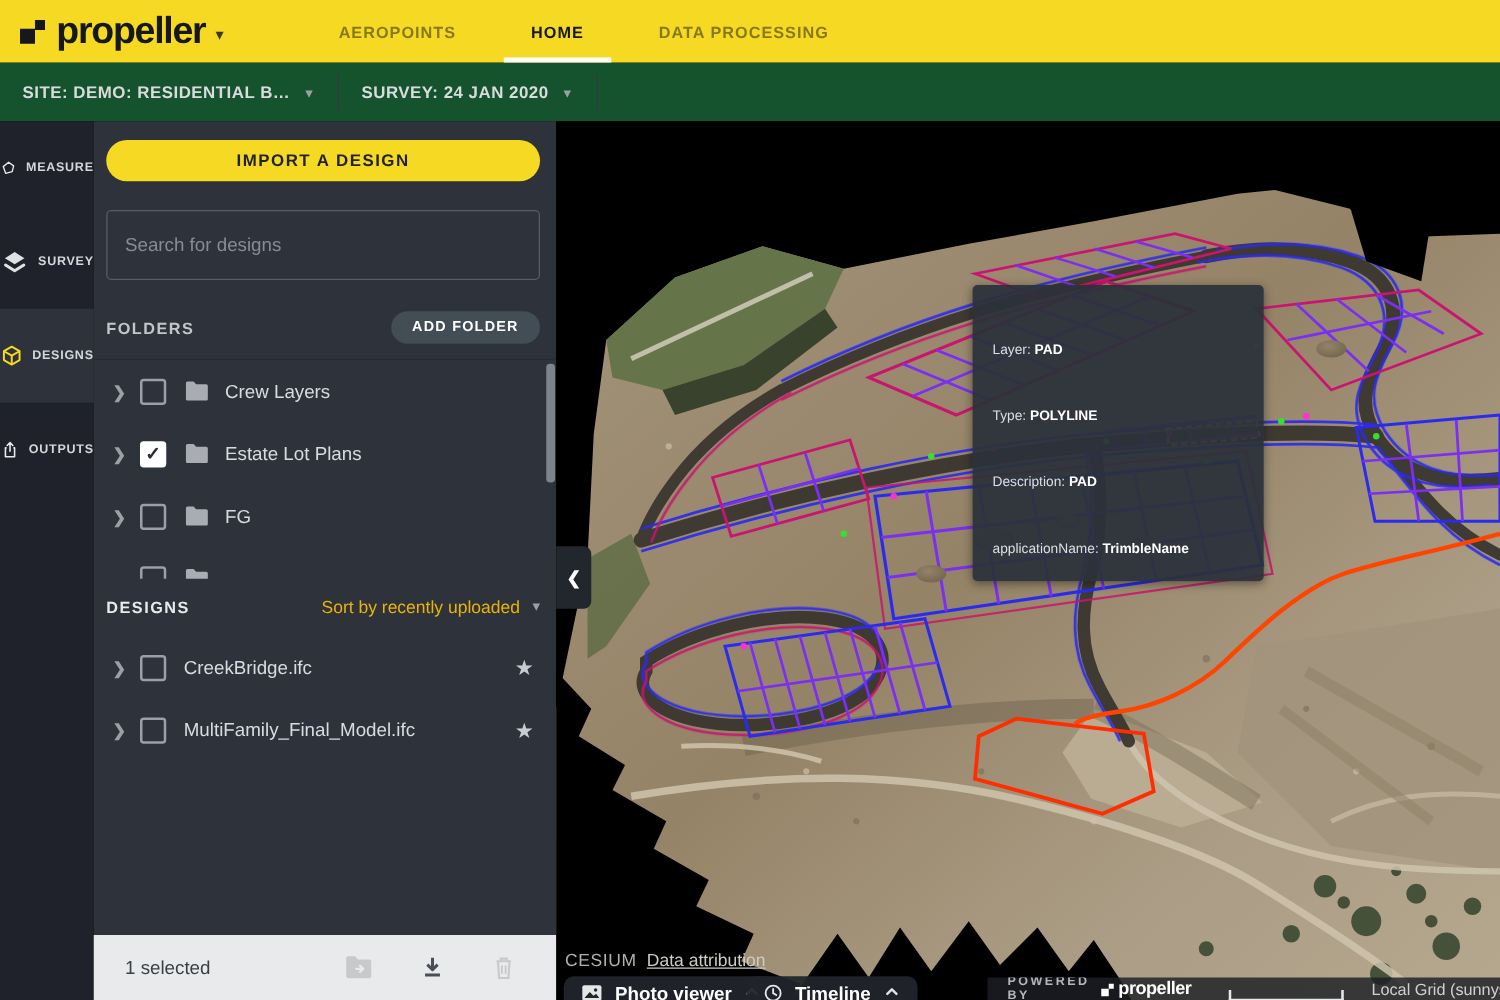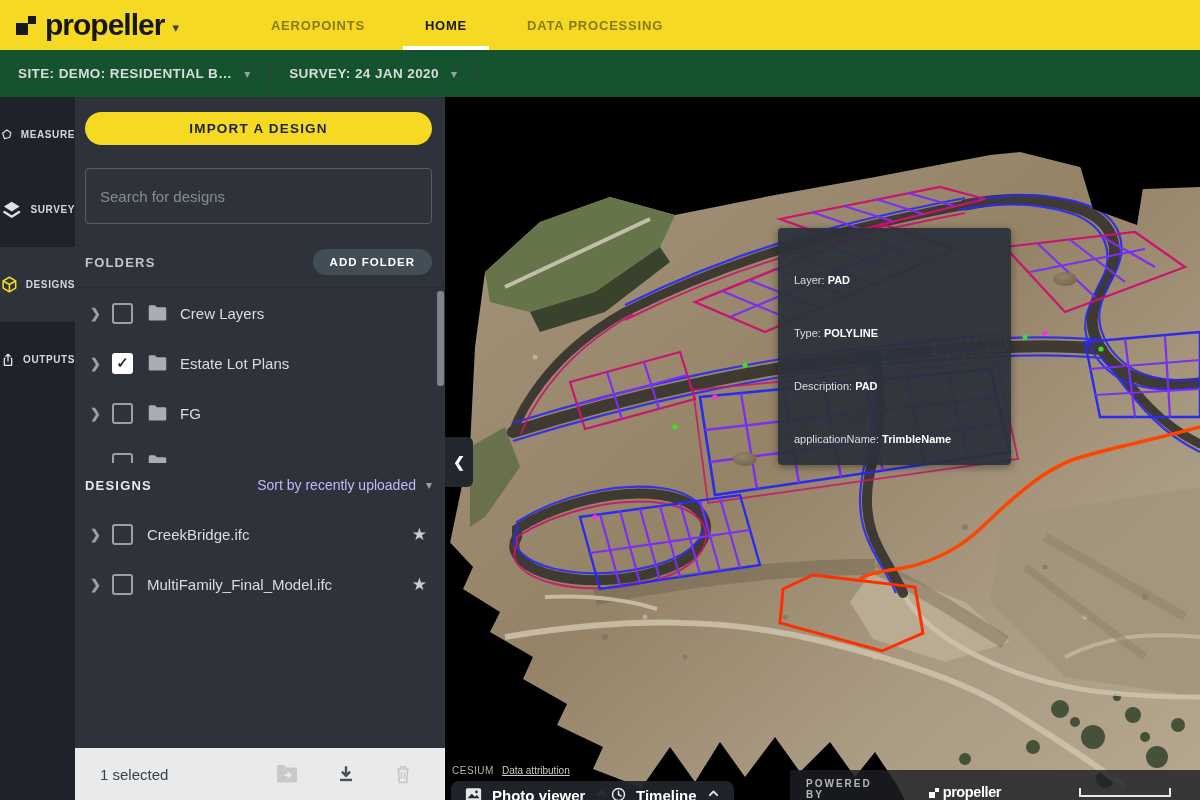--- a/index.html
+++ b/index.html
@@ -56,21 +56,21 @@
   .scroll-thumb { position:absolute; right:1px; top:3px; width:7px; height:95px; background:#7d838a; border-radius:3px; }
   .tree-row { height:50px; display:flex; align-items:center; padding-left:15px; cursor:pointer; }
   .row-chevron { color:#9aa0a6; font-size:13px; font-weight:700; width:22px; }
   .checkbox { width:21px; height:21px; border:2px solid #9aa0a6; border-radius:3px; margin-right:14px;
     display:flex; align-items:center; justify-content:center; flex:none; }
   .checkbox.checked { background:#fff; border-color:#fff; color:#2a2e35; font-size:15px; font-weight:800; }
   .folder-glyph { margin-right:12px; display:flex; }
   .row-name { color:#d9dcdf; font-size:15px; }
   .designs-head { margin:6px 13px 0 10px; display:flex; align-items:center; justify-content:space-between; height:32px; }
   .sort-ctl { display:flex; align-items:center; gap:10px; cursor:pointer; }
-  .sort-label { color:#c4b5fd; font-size:14px; }
+  .sort-label { color:#eab308; font-size:14px; }
   .sort-caret { color:#9aa0a6; font-size:12px; }
   .design-list { margin-top:8px; }
   .design-row { height:50px; display:flex; align-items:center; padding-left:15px; padding-right:18px; cursor:pointer; }
   .design-row .row-name { flex:1; }
   .star { color:#c9ccd1; font-size:17px; }
   .selection-bar { position:absolute; left:0; right:0; bottom:0; height:52px; background:#E9EAEB;
     display:flex; align-items:center; padding:0 20px 0 25px; }
   .selection-text { color:#3a3f45; font-size:15px; flex:1; }
   .sel-icons { display:flex; align-items:center; gap:36px; margin-right:12px; }
   .sel-icon { cursor:pointer; display:flex; }
@@ -81,32 +81,32 @@
 
   .collapse-tab { position:absolute; left:0; top:340px; width:28px; height:50px; background:#22262D;
     border-radius:0 6px 6px 0; display:flex; align-items:center; justify-content:center; cursor:pointer; z-index:5; }
   .collapse-tab span { color:#fff; font-size:14px; font-weight:700; }
 
   .tooltip { position:absolute; left:333px; top:131px; width:233px; background:rgba(44,49,58,.94);
     border-radius:4px; padding:12px 16px 13px; z-index:6; box-shadow:0 2px 8px rgba(0,0,0,.4); }
   .tt-row { font-size:11px; line-height:25px; color:#dcdfe2; white-space:nowrap;margin-top:28px; }
   .tt-row b { color:#fff; font-weight:700; }
 
-  .attribution { position:absolute; left:7px; bottom:24px; font-size:10px; z-index:6; display:flex; gap:8px; align-items:flex-end; }
+  .attribution { position:absolute; left:7px; bottom:24px; font-size:14px; z-index:6; display:flex; gap:8px; align-items:flex-end; }
   .cesium-text { color:#b3b2aa; letter-spacing:.5px; }
   .attr-link { color:#cdccc4; text-decoration:underline; cursor:pointer; }
 
   .map-tab { position:absolute; bottom:-13px; height:32px; background:rgba(33,36,43,.94); border-radius:8px 8px 0 0;
     display:flex; align-items:flex-start; padding:6px 14px 0; gap:10px; cursor:pointer; z-index:6; }
   .map-tab .tab-label { color:#fff; font-size:15px; font-weight:700; }
   .photo-tab { left:6px; }
   .timeline-tab { left:152px; }
 
-  .powered-bar { position:absolute; right:0; bottom:0; left:345px; height:30px; background:rgba(28,31,36,.82);
-    display:flex; align-items:flex-end; z-index:6; overflow:hidden;gap:48px; }
+  .powered-bar { position:absolute; right:0; bottom:0; left:345px; height:18px; background:rgba(28,31,36,.82);
+    display:flex; align-items:center; z-index:6; overflow:hidden; }
   .powered-label { margin-left:16px; color:#b4b7ba; font-size:10px; font-weight:700; letter-spacing:2px; }
   .powered-brand { display:flex; align-items:center; margin-left:9px; }
   .powered-brand .mark { position:relative; width:11px; height:11px; margin-right:3px; }
   .powered-brand .mark i { position:absolute; background:#fff; }
   .powered-brand .mark .m1 { left:0; bottom:0; width:6px; height:6px; }
   .powered-brand .mark .m2 { right:1px; top:1px; width:4px; height:4px; }
   .powered-brand .name { color:#fff; font-size:14.5px; font-weight:800; letter-spacing:-.4px; }
   .scale { position:relative; width:92px; height:25px; margin-left:30px; flex:none; }
   .scale-label { position:absolute; top:2px; width:100%; text-align:center; color:#22c55e; font-size:11px;margin-top:36px; }
   .scale-bracket { position:absolute; bottom:3px; left:0; right:0; height:9px;

